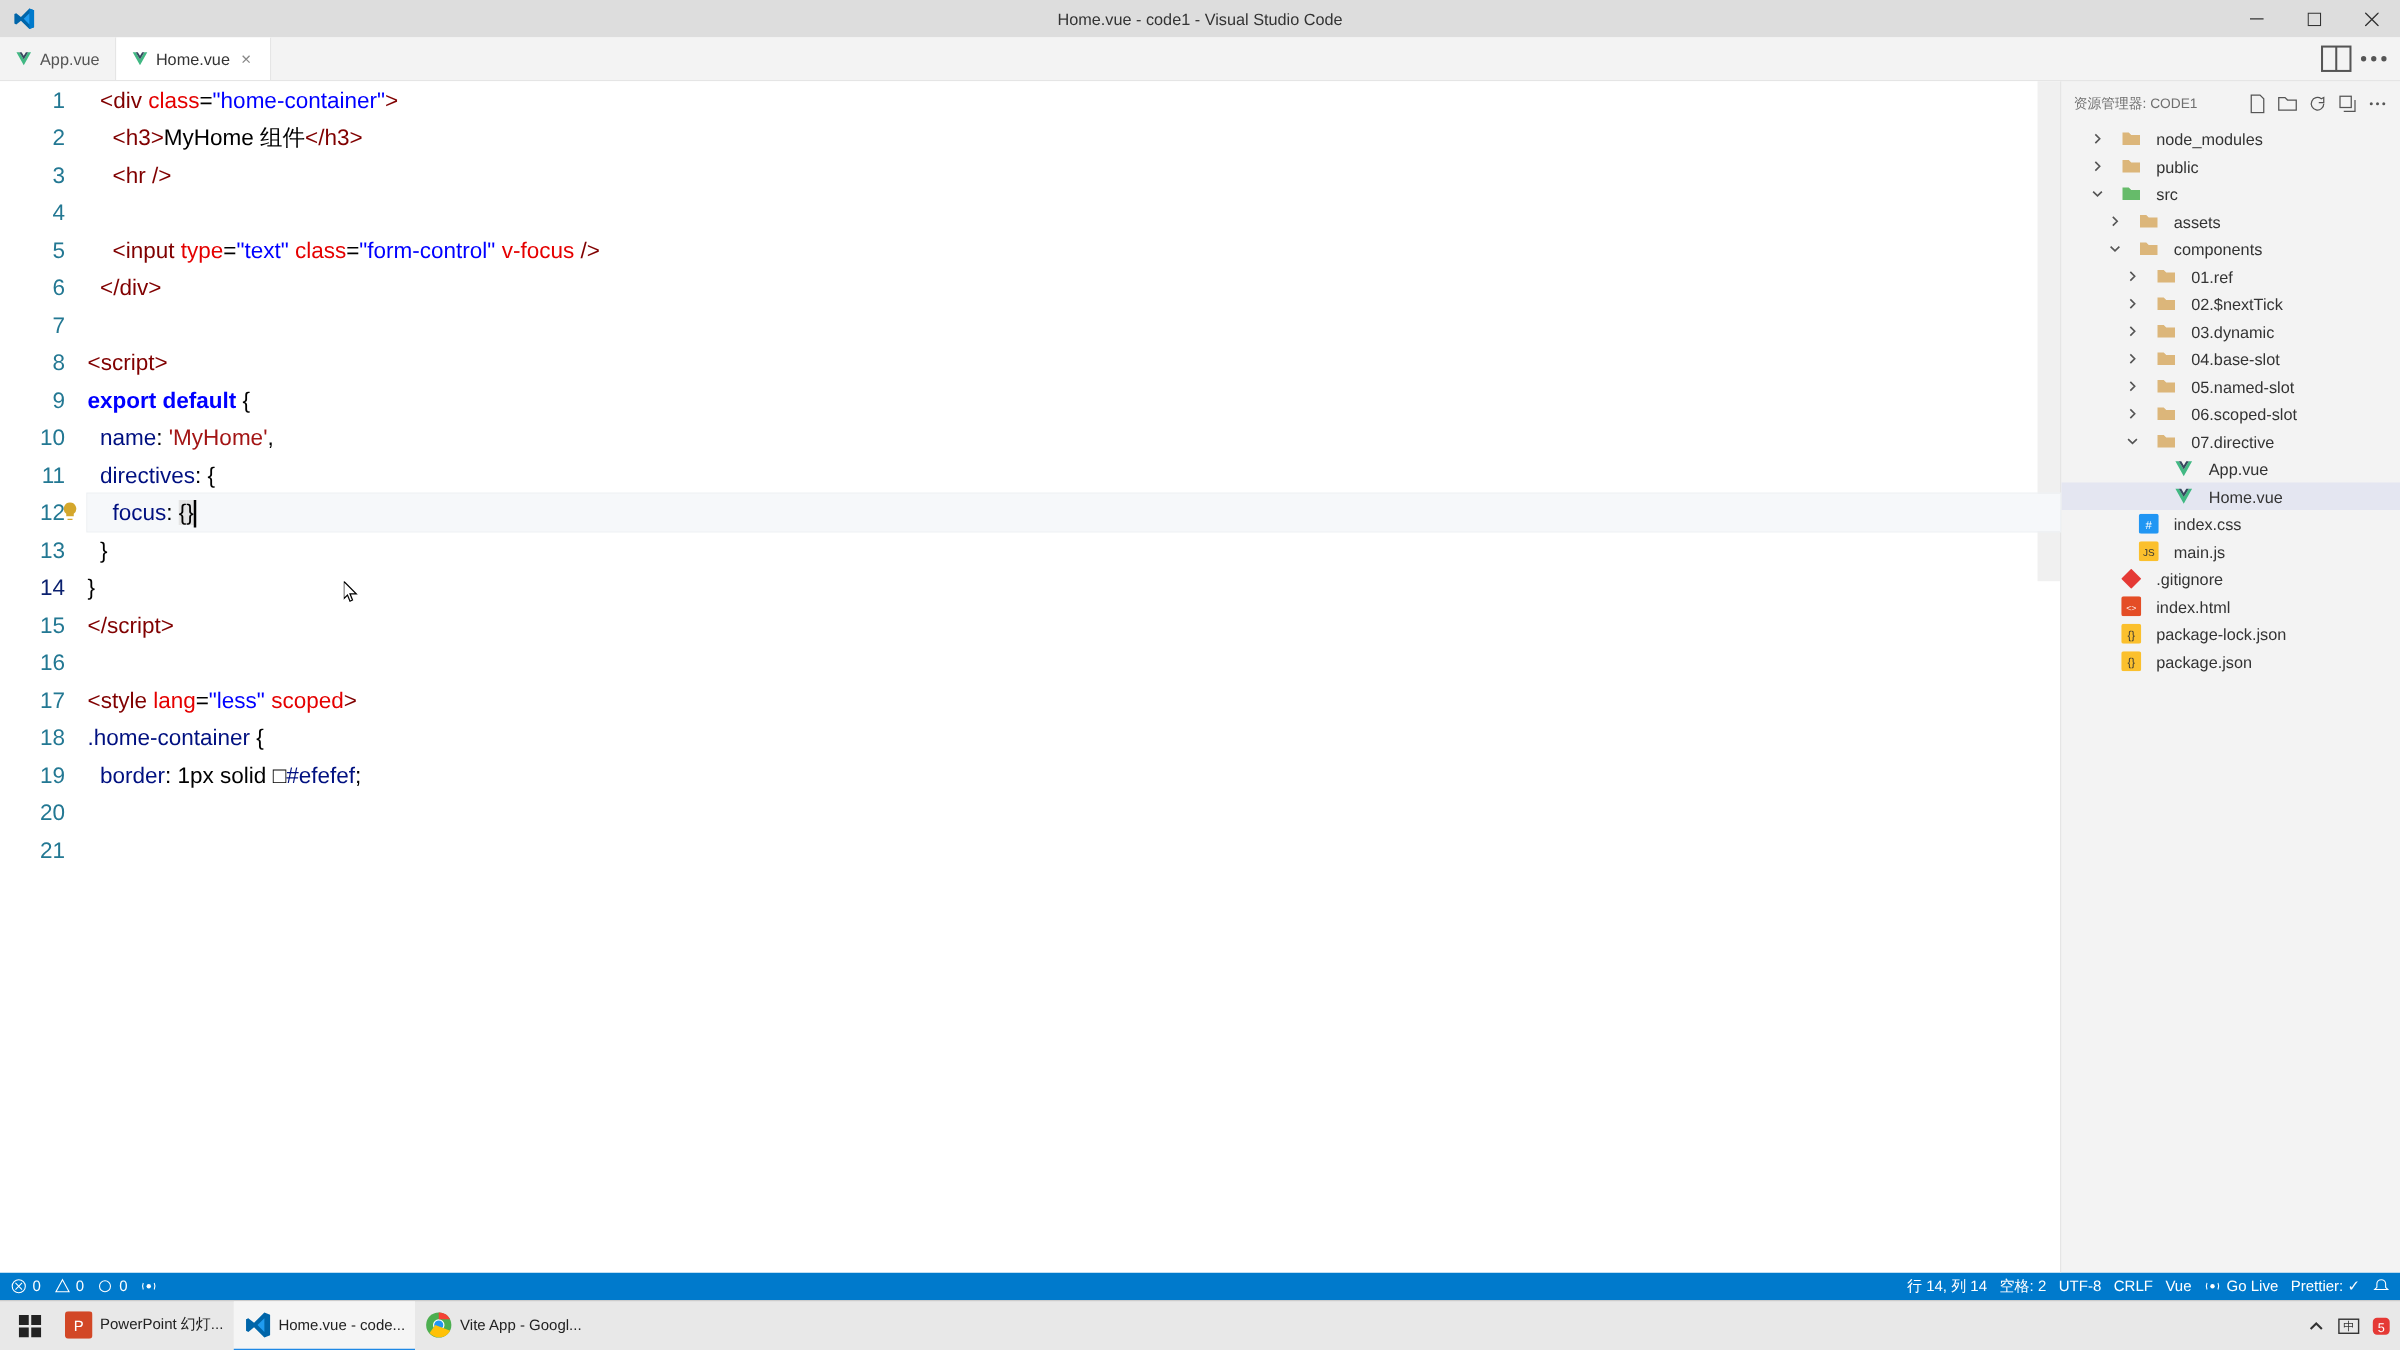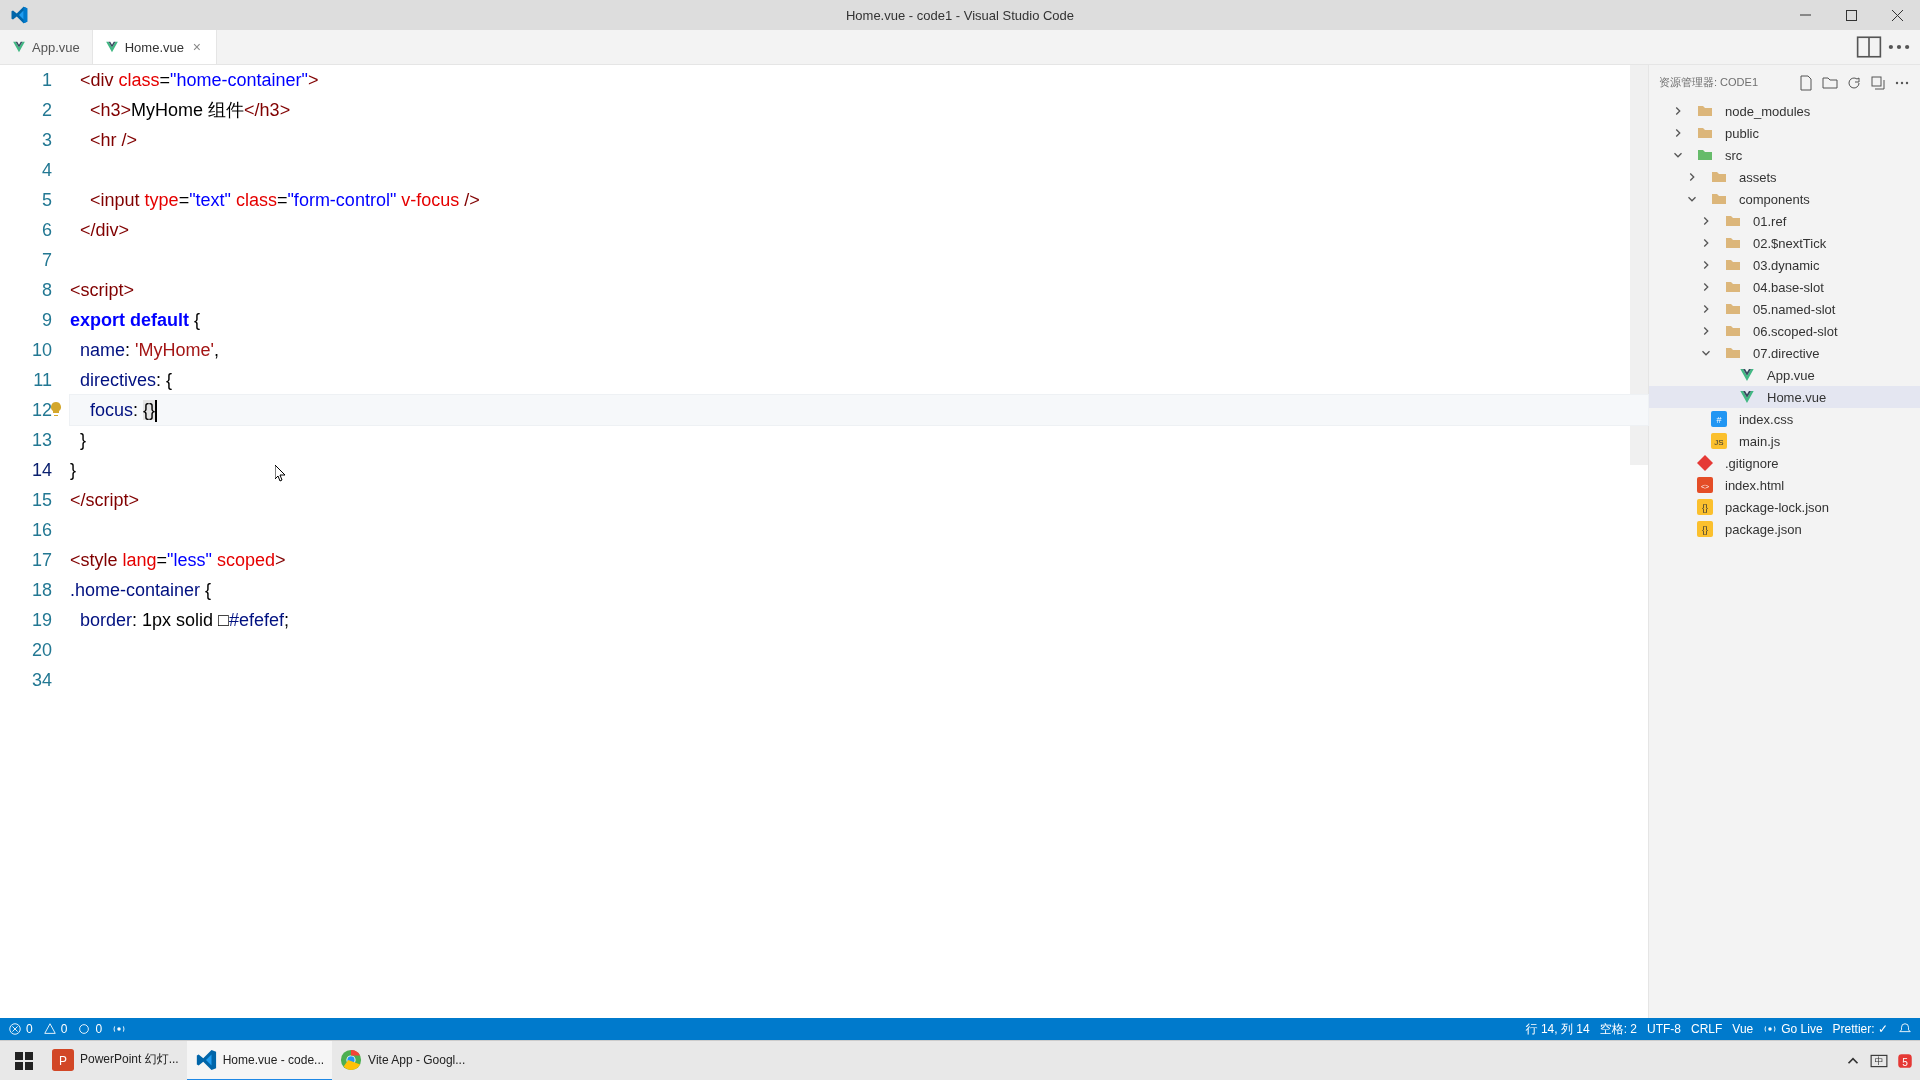--- a/index.html
+++ b/index.html
@@ -159,21 +159,21 @@
         <div class="ln">11</div>
         <div class="ln">12</div>
         <div class="ln">13</div>
         <div class="ln active">14</div>
         <div class="ln">15</div>
         <div class="ln">16</div>
         <div class="ln">17</div>
         <div class="ln">18</div>
         <div class="ln">19</div>
         <div class="ln">20</div>
-        <div class="ln">34</div>
+        <div class="ln">21</div>
       </div>
     <div class="lines" id="lines">
       <div class="minimap"></div>
         <div class="line"><span class="">  </span><span class="tag-brkt">&lt;</span><span class="tag-name">div</span><span class=""> </span><span class="attr-name">class</span><span class="punct">=</span><span class="attr-val">"home-container"</span><span class="tag-brkt">&gt;</span></div>
         <div class="line"><span class="">    </span><span class="tag-brkt">&lt;</span><span class="tag-name">h3</span><span class="tag-brkt">&gt;</span><span class="punct">MyHome 组件</span><span class="tag-brkt">&lt;/</span><span class="tag-name">h3</span><span class="tag-brkt">&gt;</span></div>
         <div class="line"><span class="">    </span><span class="tag-brkt">&lt;</span><span class="tag-name">hr</span><span class="tag-brkt"> /&gt;</span></div>
         <div class="line"></div>
         <div class="line"><span class="">    </span><span class="tag-brkt">&lt;</span><span class="tag-name">input</span><span class=""> </span><span class="attr-name">type</span><span class="punct">=</span><span class="attr-val">"text"</span><span class=""> </span><span class="attr-name">class</span><span class="punct">=</span><span class="attr-val">"form-control"</span><span class=""> </span><span class="attr-name">v-focus</span><span class="tag-brkt"> /&gt;</span></div>
         <div class="line"><span class="">  </span><span class="tag-brkt">&lt;/</span><span class="tag-name">div</span><span class="tag-brkt">&gt;</span></div>
         <div class="line"></div>

